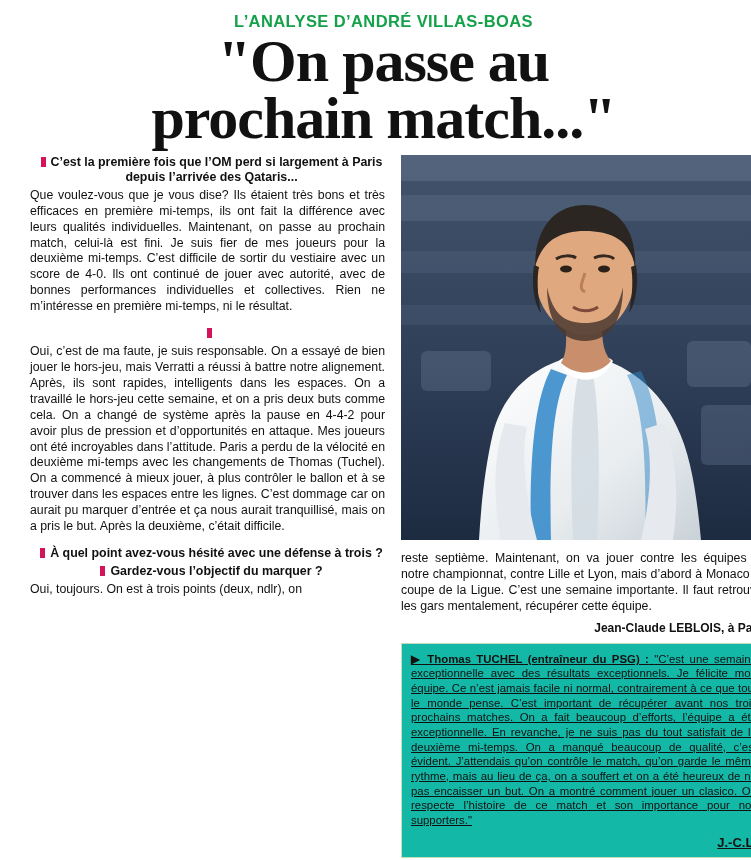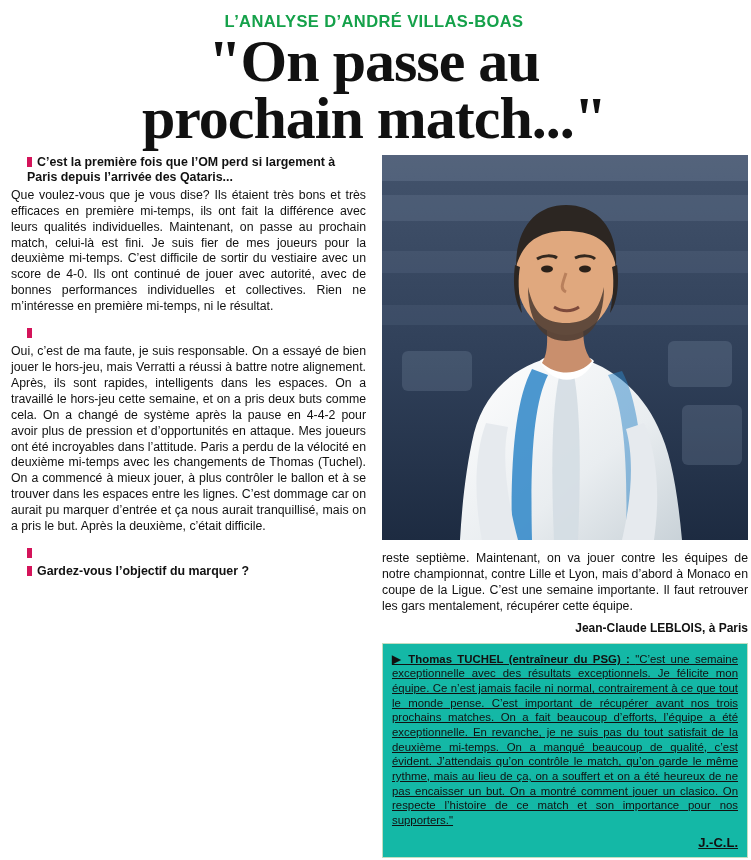--- a/index.html
+++ b/index.html
@@ -12,21 +12,21 @@
     background: #ffffff;
     font-family: "Liberation Sans", sans-serif;
     color: #111111;
     overflow: hidden;
   }
   .page {
     position: relative;
     width: 751px;
     height: 804px;
     box-sizing: border-box;
-    padding: 8px 14px 6px 11px;
+    padding: 8px 14px 6px 30px;
   }
   
   .kicker {
     text-align: center;
     color: #15a14a;
     font-weight: bold;
     font-size: 16.5px;
     letter-spacing: 0.4px;
     margin: 4px 0 2px 0;
     font-family: "Liberation Sans", sans-serif;
@@ -59,22 +59,22 @@
     position: absolute;
     left: 371px;
     top: 0;
     width: 366px;
   }
   .q {
     font-weight: bold;
     font-size: 12.4px;
     line-height: 1.2;
     color: #111111;
-    margin: 0 0 3px 16px;
-    text-align: left;
+    margin: 0 0 3px 8px;
+    text-align: center;
   }
   .q .bullet {
     display: inline-block;
     width: 5px;
     height: 10px;
     background: #d4145a;
     margin-right: 5px;
     vertical-align: -1px;
   }
   .a {
@@ -154,25 +154,26 @@
         <p class="q"><span class="bullet"></span><span>C’est la première fois que l’OM perd si largement à Paris depuis l’arrivée des Qataris...</span></p>
         <p class="a">Que voulez-vous que je vous dise? Ils étaient très bons et très efficaces en première mi-temps, ils ont fait la différence avec leurs qualités individuelles. Maintenant, on passe au prochain match, celui-là est fini. Je suis fier de mes joueurs pour la deuxième mi-temps. C’est difficile de sortir du vestiaire avec un score de 4-0. Ils ont continué de jouer avec autorité, avec de bonnes performances individuelles et collectives. Rien ne m’intéresse en première mi-temps, ni le résultat.</p>
       </div>
 
       <div class="q-block">
         <p class="q"><span class="bullet"></span></p>
         <p class="a">Oui, c’est de ma faute, je suis responsable. On a essayé de bien jouer le hors-jeu, mais Verratti a réussi à battre notre alignement. Après, ils sont rapides, intelligents dans les espaces. On a travaillé le hors-jeu cette semaine, et on a pris deux buts comme cela. On a changé de système après la pause en 4-4-2 pour avoir plus de pression et d’opportunités en attaque. Mes joueurs ont été incroyables dans l’attitude. Paris a perdu de la vélocité en deuxième mi-temps avec les changements de Thomas (Tuchel). On a commencé à mieux jouer, à plus contrôler le ballon et à se trouver dans les espaces entre les lignes. C’est dommage car on aurait pu marquer d’entrée et ça nous aurait tranquillisé, mais on a pris le but. Après la deuxième, c’était difficile.</p>
       </div>
 
       <div class="q-block">
-        <p class="q"><span class="bullet"></span></p>
+        <p class="q"><span class="bullet"></span><span>À quel point avez-vous hésité avec une défense à trois ?</span></p>
       </div>
 
       <div class="q-block">
         <p class="q"><span class="bullet"></span><span>Gardez-vous l’objectif du marquer ?</span></p>
+        <p class="a">Oui, toujours. On est à trois points (deux, ndlr), on</p>
       </div>
 
     </div>
 
     <div class="col-right">
 
       <div class="photo">
         <svg width="366" height="385" viewBox="0 0 366 385">
           <defs>
             <linearGradient id="bg" x1="0" y1="0" x2="0" y2="1">

